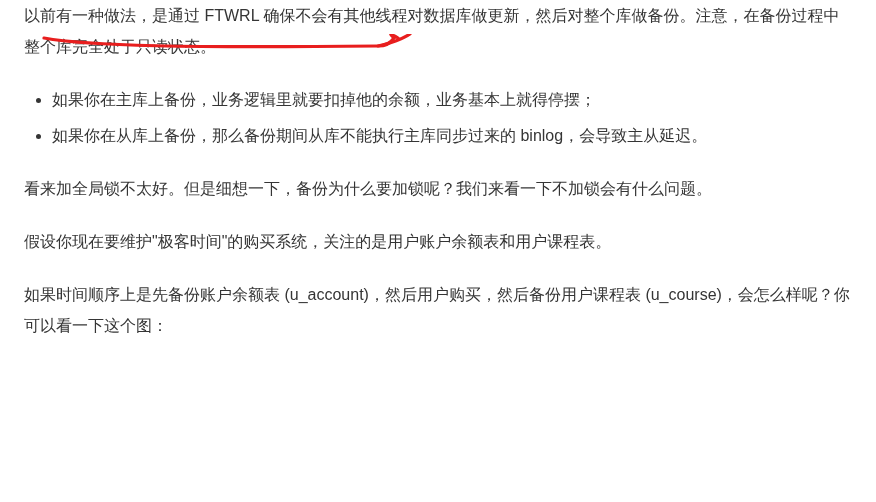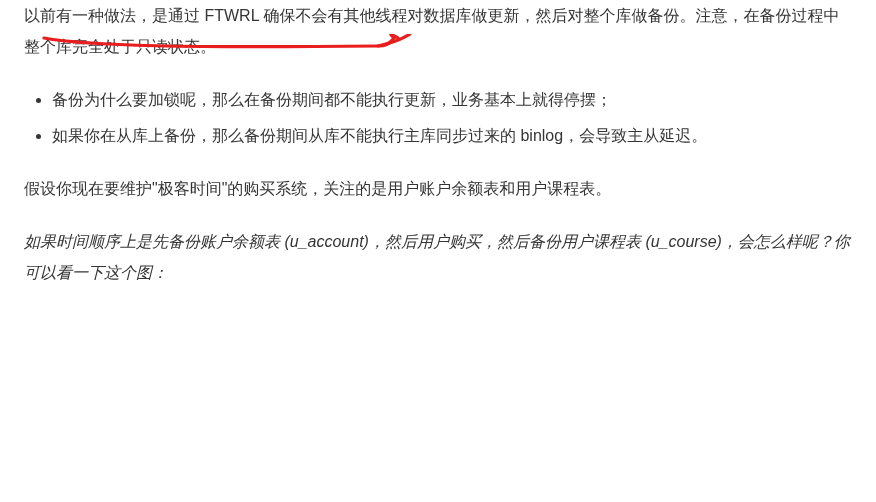--- a/index.html
+++ b/index.html
@@ -44,23 +44,24 @@
   <div class="p1-wrapper">
     <p>以前有一种做法，是通过 FTWRL 确保不会有其他线程对数据库做更新，然后对整个库做备份。注意，在备份过程中整个库完全处于只读状态。</p>
     <svg class="underline-svg" style="top:34px; left:14px; width:400px; height:26px;" viewBox="0 0 400 26">
       <path d="M 6 4 C 50 12, 150 14, 340 12 C 346 12, 352 10, 356 4 C 352 0, 350 -2, 360 4" stroke="#e81e1e" stroke-width="3.2" fill="none" stroke-linecap="round"></path>
       <path d="M 340 12 C 352 10, 366 4, 372 0" stroke="#e81e1e" stroke-width="3.2" fill="none" stroke-linecap="round"></path>
     </svg>
   </div>
 
 
   <ul>
-    <li>备份为什么要加锁呢，那么在备份期间都不能执行更新，业务基本上就得停摆；</li>
+    <li>如果你在主库上备份，业务逻辑里就要扣掉他的余额，业务基本上就得停摆；</li>
     <li>如果你在从库上备份，那么备份期间从库不能执行主库同步过来的 binlog，会导致主从延迟。</li>
   </ul>
 
+  <p>看来加全局锁不太好。但是细想一下，备份为什么要加锁呢？我们来看一下不加锁会有什么问题。</p>
 
   <p>假设你现在要维护"极客时间"的购买系统，关注的是用户账户余额表和用户课程表。</p>
 
 
-  <p style="margin-bottom:0;font-style:italic;">如果时间顺序上是先备份账户余额表 (u_account)，然后用户购买，然后备份用户课程表 (u_course)，会怎么样呢？你可以看一下这个图：</p>
+  <p style="margin-bottom:0;">如果时间顺序上是先备份账户余额表 (u_account)，然后用户购买，然后备份用户课程表 (u_course)，会怎么样呢？你可以看一下这个图：</p>
 
 </div>
 
 </body></html>

